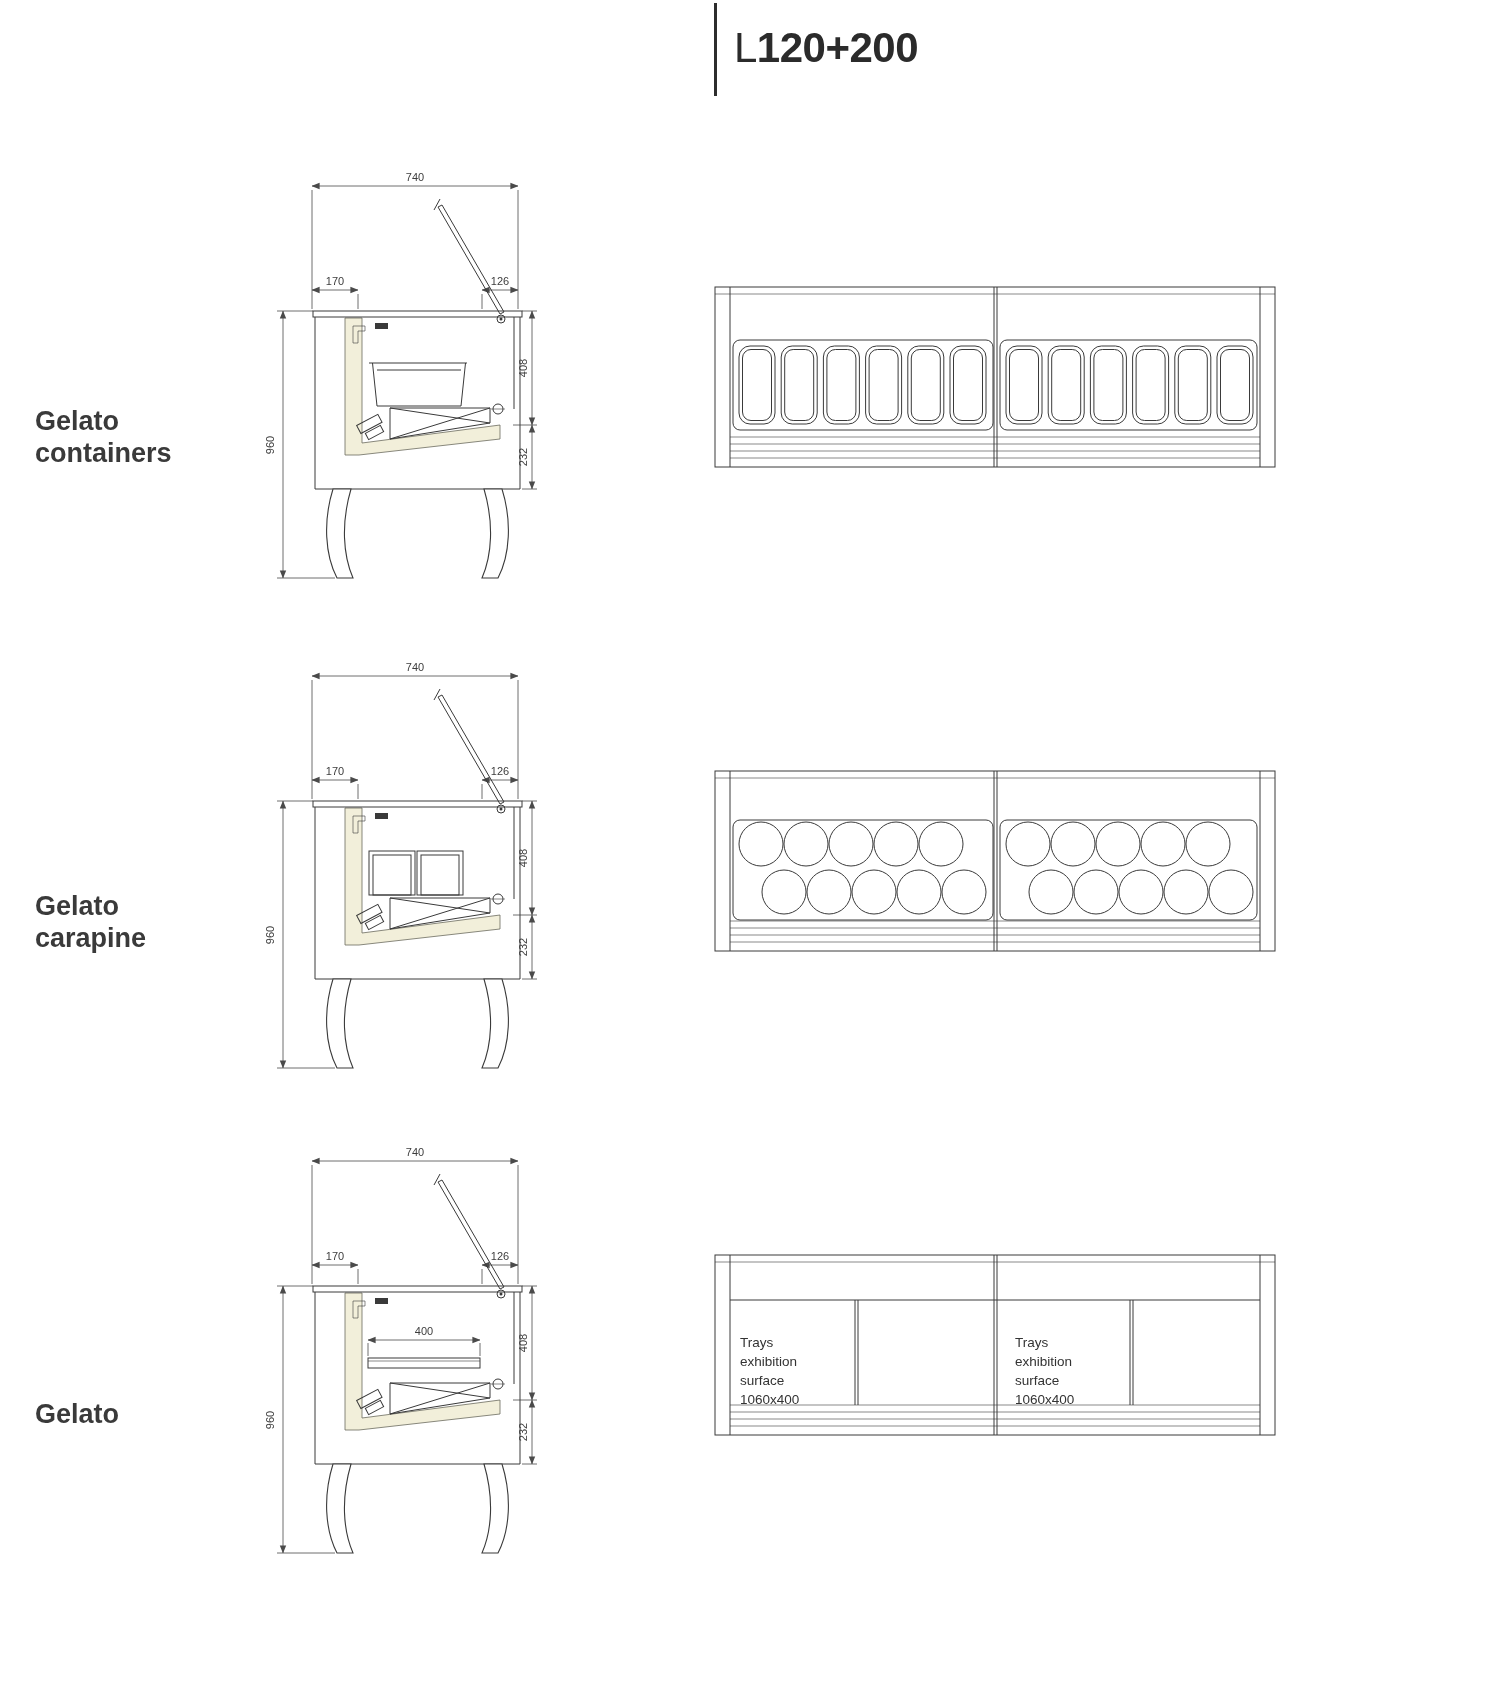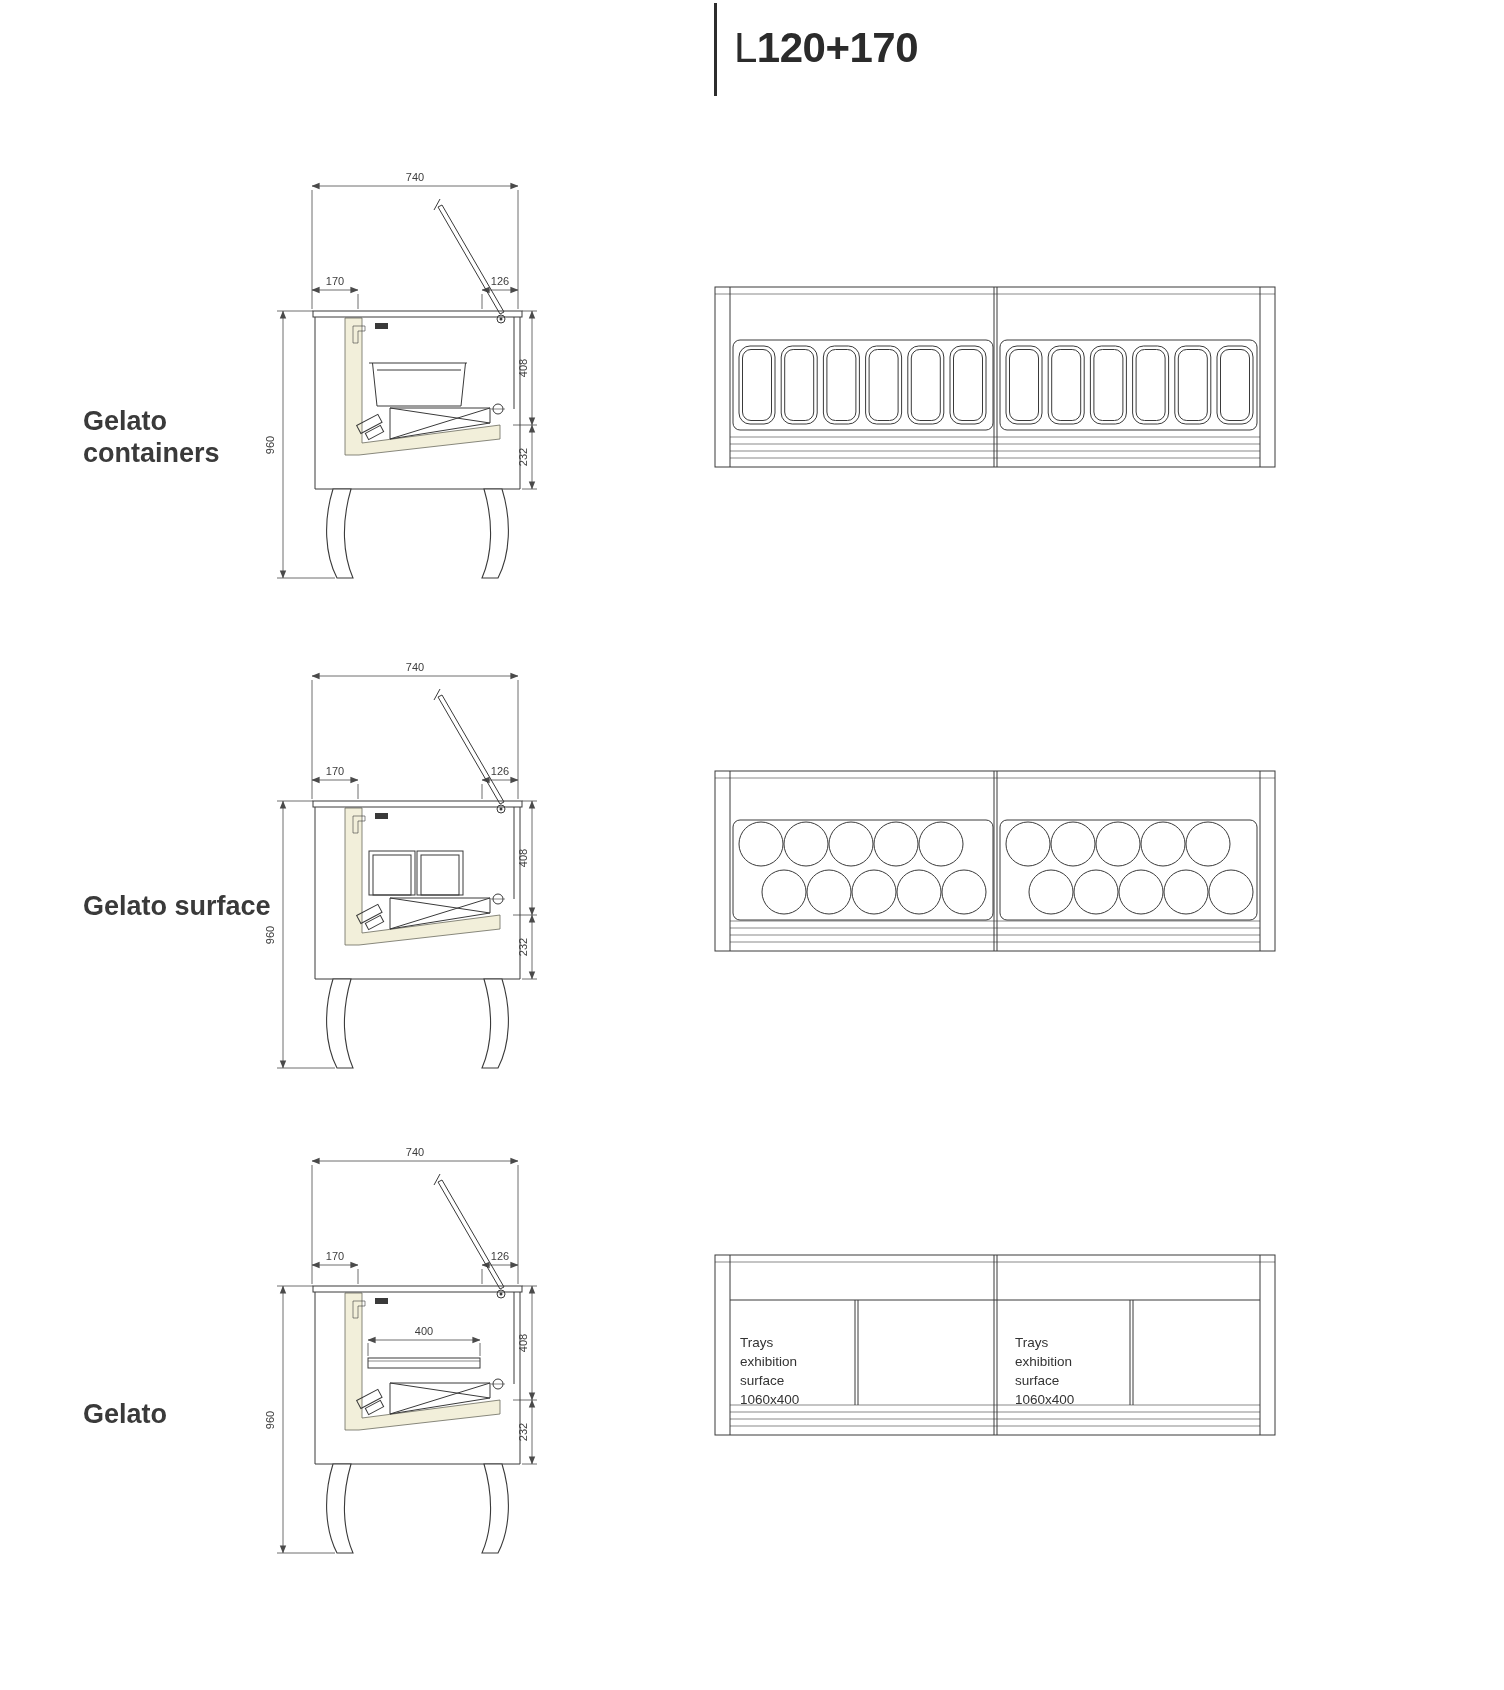--- a/index.html
+++ b/index.html
@@ -6,21 +6,21 @@
   html,body { background:#fff; }
   body { font-family:"Liberation Sans","DejaVu Sans",sans-serif; }
   .page { position:relative; width:1504px; height:1690px; background:#fff; overflow:hidden; }
 
   .title-rule { position:absolute; left:714px; top:3px; width:3px; height:93px; background:#2d2d2d; }
   .title { position:absolute; left:734px; top:24px; font-size:42px; color:#2b2b2b; letter-spacing:-0.5px; }
   .title-prefix { font-weight:400; }
   .title-model  { font-weight:700; }
 
   .row-label { position:absolute; left:35px; width:200px; font-size:27px; font-weight:700;
-               color:#3a3a3a; line-height:1.2;margin-left:48px; }
+               color:#3a3a3a; line-height:1.2; }
   .label-1 { top:405px; } .label-2 { top:890px; } .label-3 { top:1398px; }
 
   svg.sv, svg.tv { position:absolute; overflow:visible; }
   .sv { width:290px; height:425px; }
   .sv-1 { left:265px; top:163px; } .sv-2 { left:265px; top:653px; } .sv-3 { left:265px; top:1138px; }
   .tv { width:564px; height:186px; }
   .tv-1 { left:713px; top:284px; } .tv-2 { left:713px; top:768px; } .tv-3 { left:713px; top:1252px; }
 
   .ln   { fill:none; stroke:#3a3a3a; stroke-width:1; }
   .thin { fill:none; stroke:#3a3a3a; stroke-width:0.6; }
@@ -98,24 +98,24 @@
         <line x1="17" y1="167" x2="547" y2="167"></line>
         <line x1="17" y1="174" x2="547" y2="174"></line>
       </g>
     </g>
   </defs>
 </svg>
 
 <div class="page">
 
   <div class="title-rule"></div>
-  <h1 class="title"><span class="title-prefix">L</span><span class="title-model">120+170</span></h1>
+  <h1 class="title"><span class="title-prefix">L</span><span class="title-model">120+200</span></h1>
 
   <div class="row-label label-1">Gelato containers</div>
-  <div class="row-label label-2">Gelato surface</div>
+  <div class="row-label label-2">Gelato carapine</div>
   <div class="row-label label-3">Gelato</div>
 
   <svg class="sv sv-1" viewBox="0 0 290 425">
     <use href="#sv-base"></use>
     <path class="ln" d="M104,200 L202,200 M107.5,200 L112,243 L196,243 L200.5,200 M112,207 L196,207"></path>
     <g>
       <text x="150" y="18">740</text>
       <text x="70" y="122">170</text>
       <text x="235" y="122">126</text>
       <text x="262" y="205" transform="rotate(-90 262 205)">408</text>

